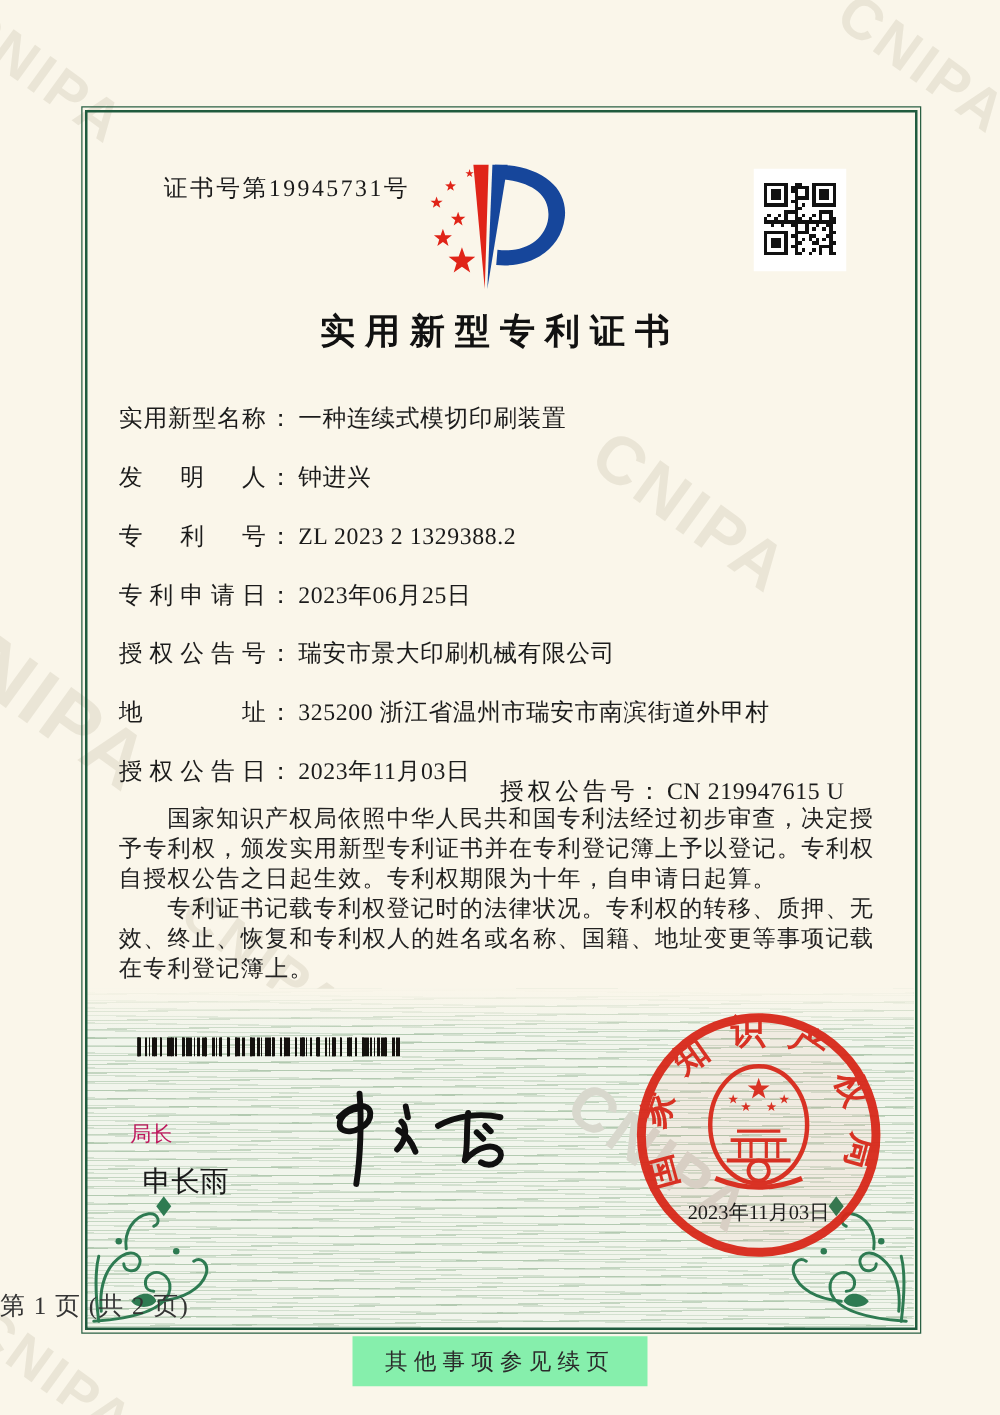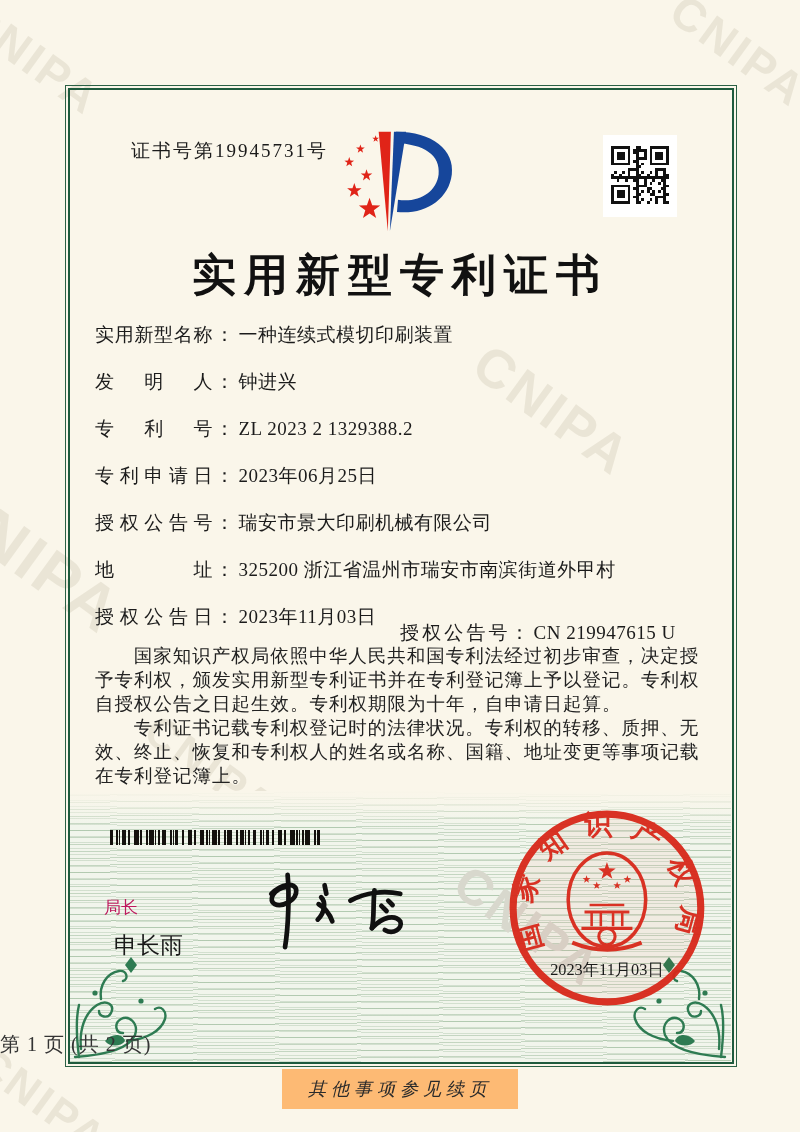--- a/index.html
+++ b/index.html
@@ -34,21 +34,21 @@
   .ornament{position:absolute;bottom:2px;width:104px;height:112px;z-index:3;}
   .ornament.left{left:2px;}
   .ornament.right{right:2px;transform:scaleX(-1);}
 
   
   .cert-number{position:absolute;left:95px;top:138px;font-size:19px;letter-spacing:2px;z-index:3;margin-left:36px;}
   .logo{position:absolute;left:333px;top:122px;width:132px;height:120px;z-index:3;}
   .qr-patch{position:absolute;left:603px;top:135px;width:74px;height:82px;background:#fff;z-index:3;}
   .qr{position:absolute;left:8px;top:11px;width:58px;height:58px;}
 
-  .title{position:absolute;left:0;right:0;top:246px;text-align:center;font-size:44px;
+  .title{position:absolute;left:0;right:0;top:246px;text-align:center;font-size:28px;
          font-weight:bold;letter-spacing:8px;color:#111;z-index:3;}
 
   
   .fields{position:absolute;left:95px;top:322px;width:625px;font-size:19px;z-index:3;}
   .frow{position:relative;height:47px;letter-spacing:.5px;}
   .flabel{display:inline-block;width:118px;text-align:justify;text-align-last:justify;vertical-align:top;}
   .fcolon{display:inline-block;margin:0 4px 0 2px;}
   .fvalue{letter-spacing:.5px;}
   .fgroup2{position:absolute;left:305px;top:0;white-space:nowrap;margin-top:16px;}
   .fgroup2 .flabel{width:108px;}
@@ -69,22 +69,22 @@
   .director-name{position:absolute;left:114px;top:930px;font-size:23px;z-index:4;
       font-family:"Liberation Sans","DejaVu Sans",sans-serif;font-weight:500;color:#1a1a1a;}
   .signature{position:absolute;left:245px;top:868px;width:185px;height:86px;z-index:4;}
 
   
   .seal{position:absolute;left:508px;top:806px;width:204px;height:204px;z-index:5;opacity:.95;}
 
   
   .page-number{position:absolute;left:0;right:0;top:1031px;text-align:left;font-size:20px;
       letter-spacing:1px;color:#333;z-index:3;}
-  .continuation{position:absolute;left:50%;transform:translateX(-50%);top:1069px;background:#fdba74;
-      padding:8px 26px;font-size:18px;letter-spacing:5px;color:#2b2b2b;white-space:nowrap;z-index:3;font-style:italic;}
+  .continuation{position:absolute;left:50%;transform:translateX(-50%);top:1069px;background:#86efac;
+      padding:8px 26px;font-size:18px;letter-spacing:5px;color:#2b2b2b;white-space:nowrap;z-index:3;}
 </style>
 </head>
 <body>
 
 <div class="page">
 
   <span class="wm wm-tl">CNIPA</span>
   <span class="wm wm-tr">CNIPA</span>
   <span class="wm wm-mr">CNIPA</span>
   <span class="wm wm-ml">CNIPA</span>

